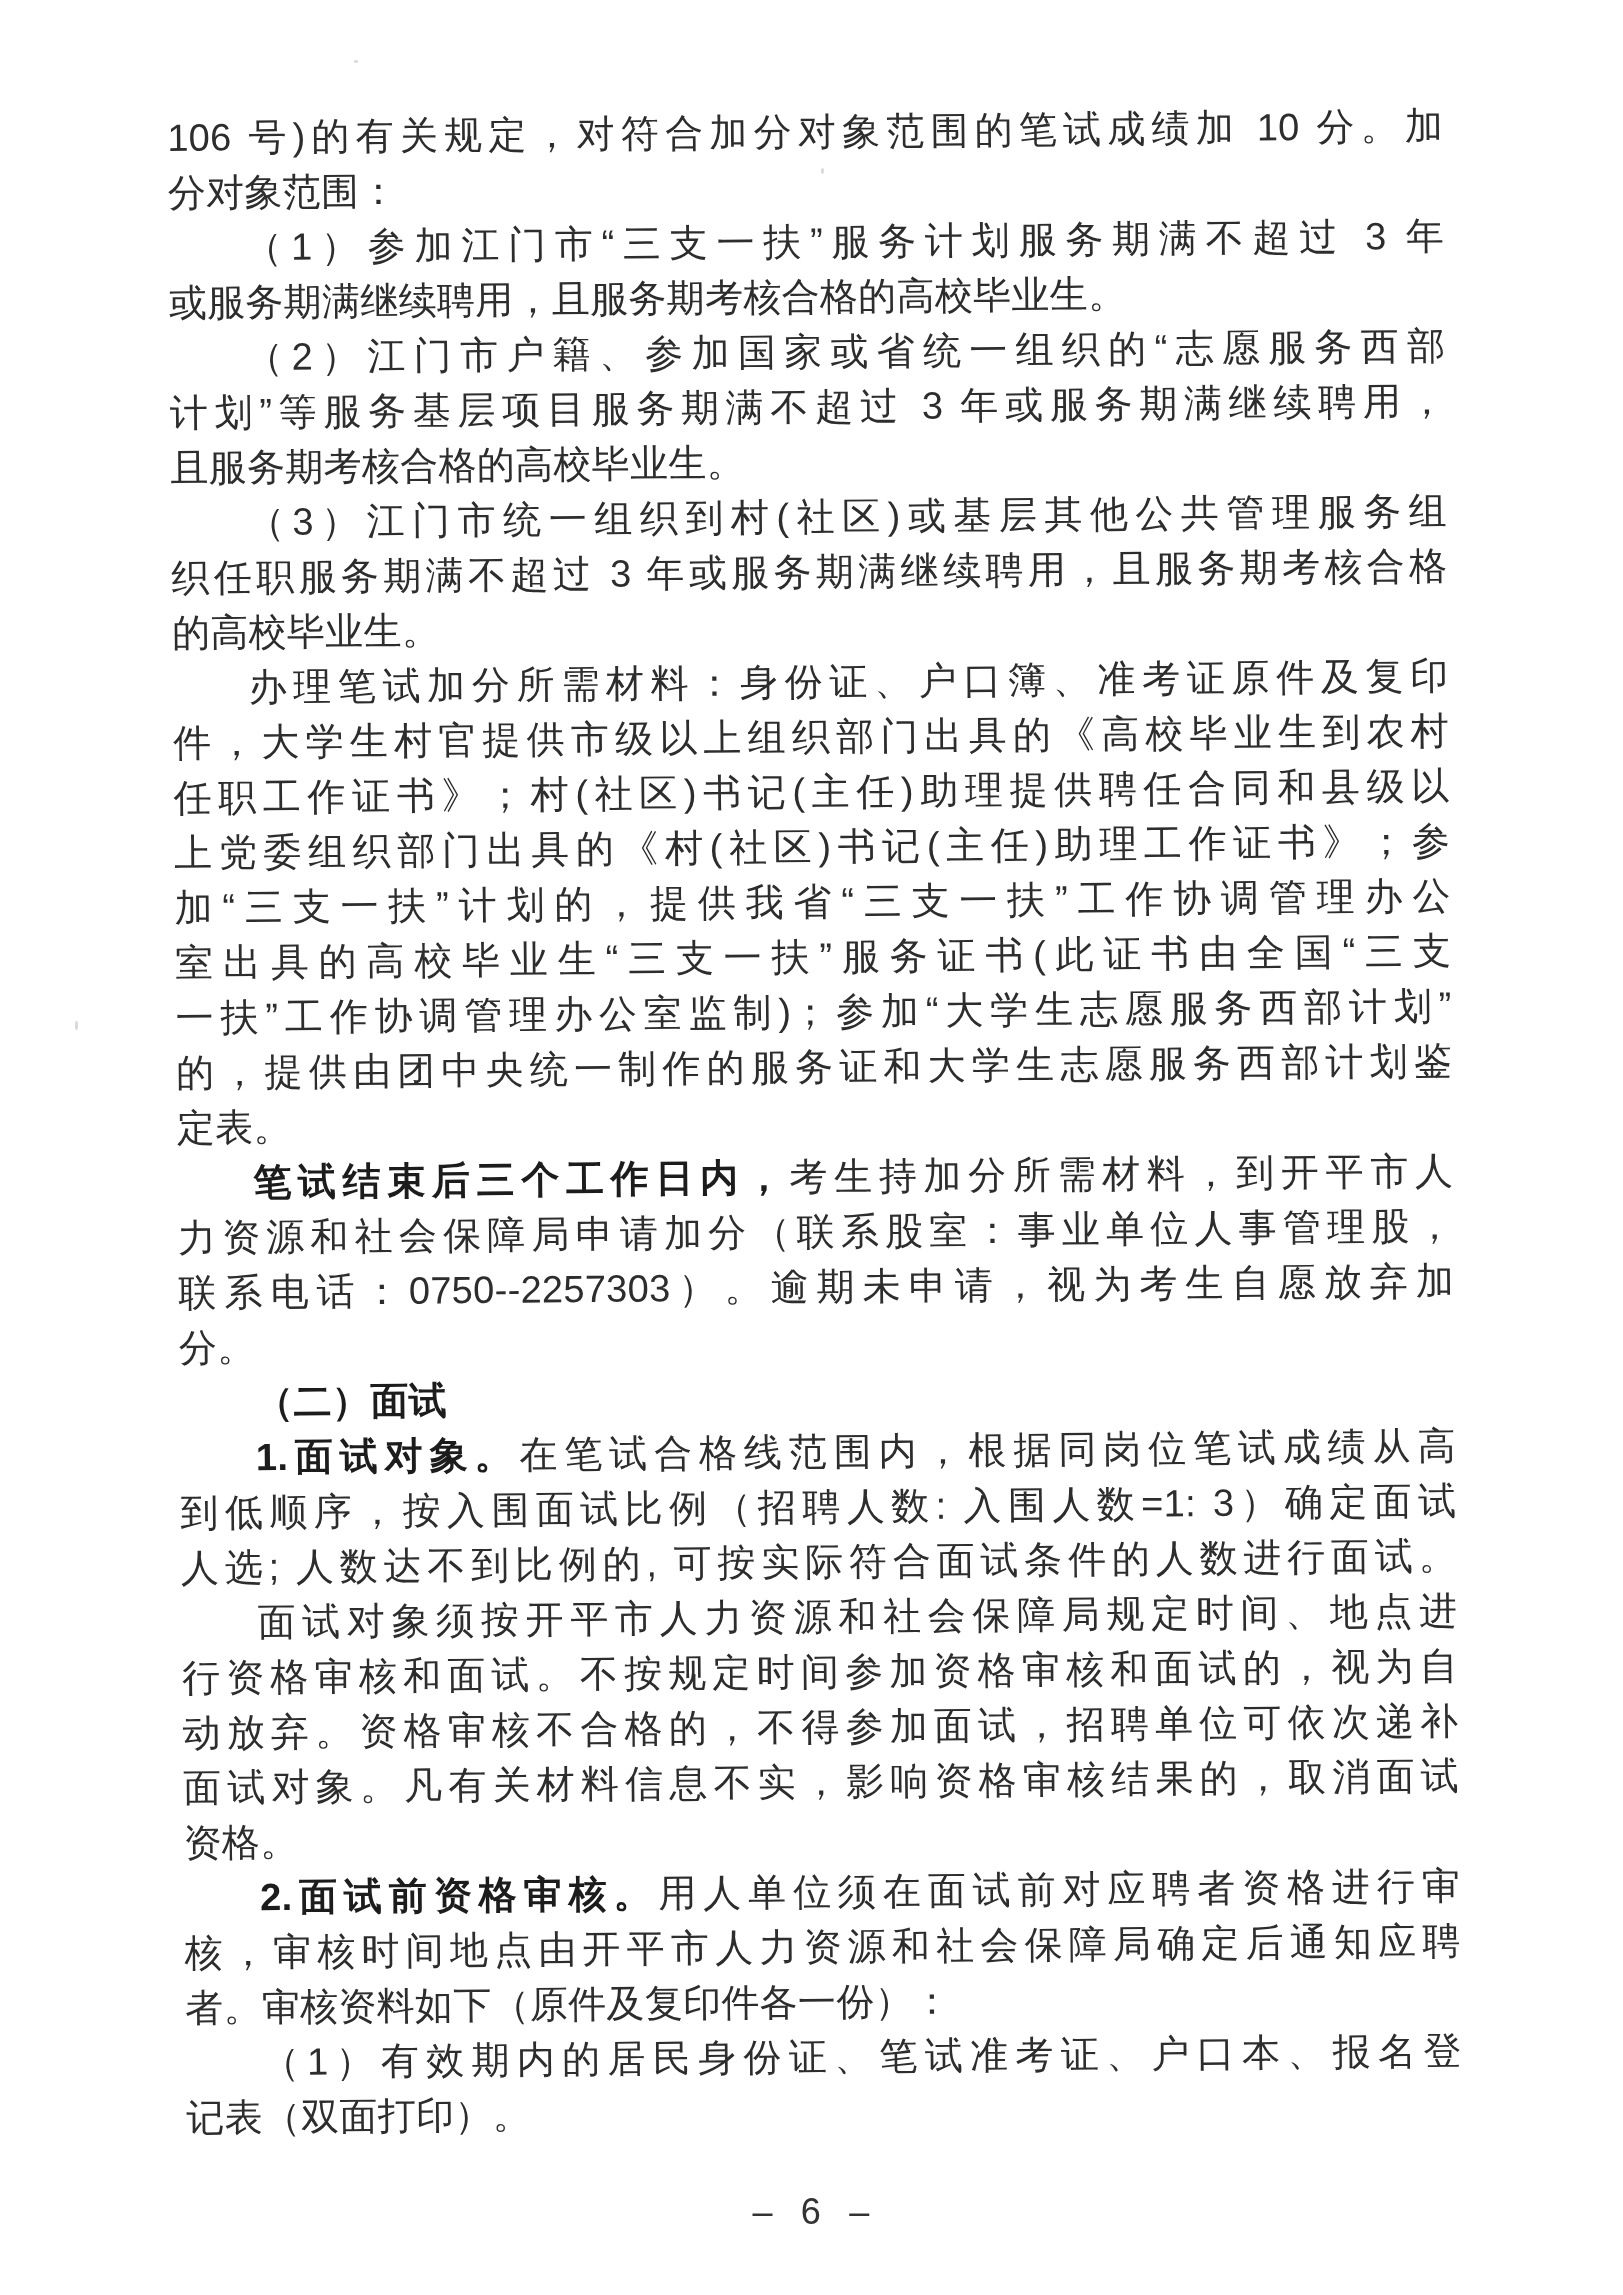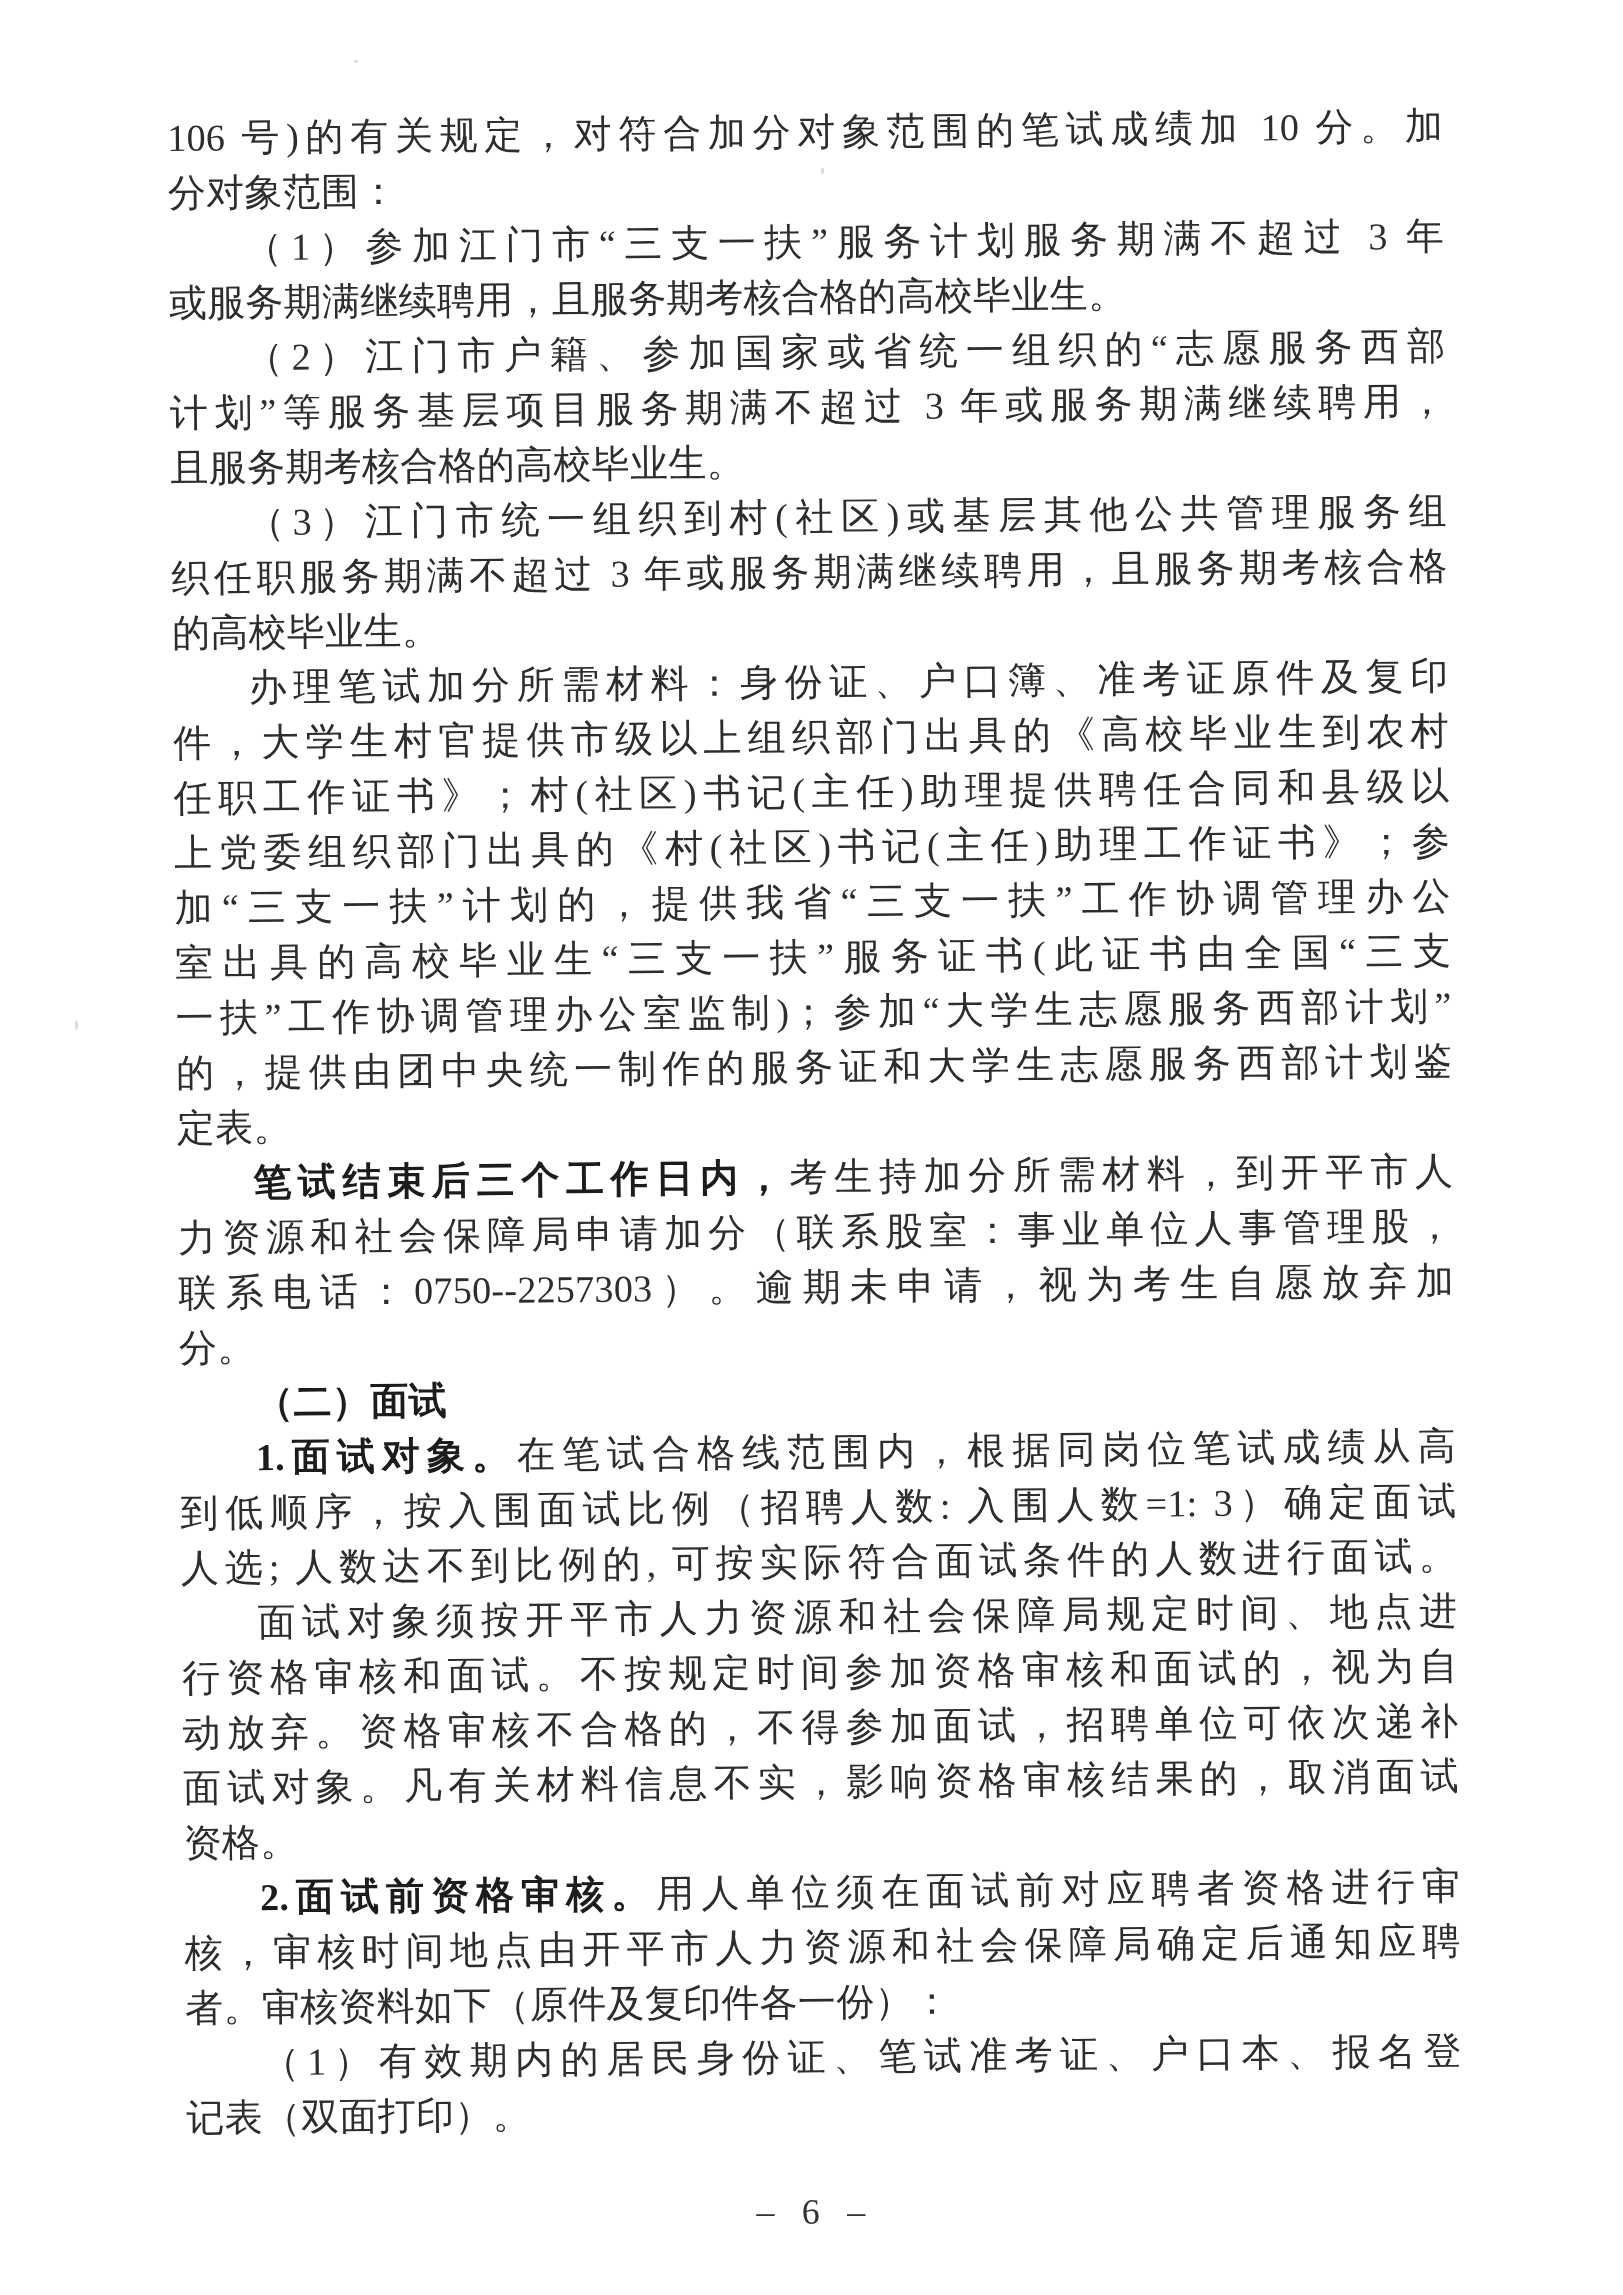--- a/index.html
+++ b/index.html
@@ -6,21 +6,21 @@
     margin: 0;
     padding: 0;
     background: #ffffff;
   }
   .page {
     position: relative;
     width: 1623px;
     height: 2295px;
     background: #ffffff;
     overflow: hidden;
-    font-family: Liberation Serif, serif;
+    font-family: Liberation Sans, sans-serif;
   }
   .textblock {
     position: absolute;
     left: 167px;
     top: 111px;
     width: 1276px;
     font-size: 38px;
     line-height: 55px;
     color: #2d2d2d;
     transform: rotate(-0.55deg);

